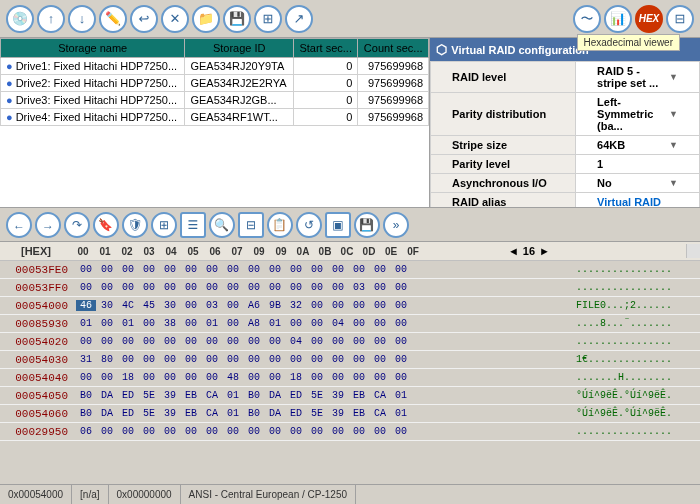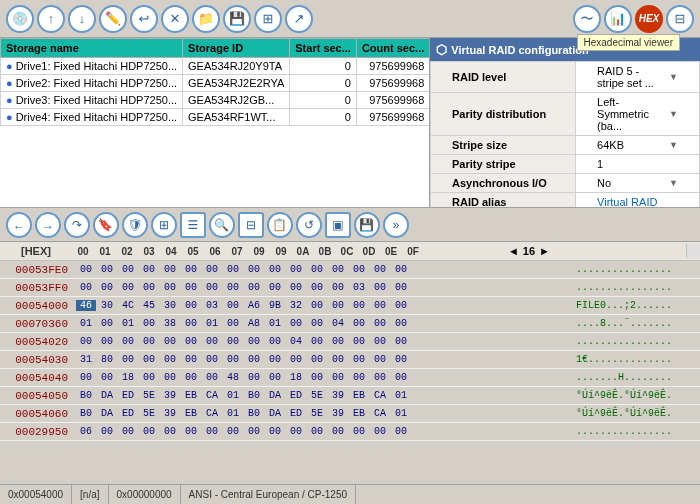--- a/index.html
+++ b/index.html
@@ -59,25 +59,25 @@
       overflow: auto;
       background: white;
       border-right: 1px solid #a0a0a0;
     }
     table.storage {
       width: 100%;
       border-collapse: collapse;
       font-size: 11px;
     }
     table.storage th {
-      background: #14b8a6;
+      background: #0f766e;
       border: 1px solid #b0b0b0;
       padding: 3px 5px;
-      text-align: left;
-      font-weight: bold;
+      text-align: center;
+      font-weight: normal;
       white-space: nowrap;
     }
     table.storage td {
       border: 1px solid #d0d0d0;
       padding: 2px 5px;
       white-space: nowrap;
     }
     .dot { color: #888; margin-right: 3px; }
     .dot.blue { color: #3366cc; }
 
@@ -109,20 +109,21 @@
     table.raid tr td:first-child {
       background: #f0ede8;
       font-weight: bold;
       white-space: nowrap;
       width: 110px;
     }
     table.raid tr td:last-child {
       display: flex;
       align-items: center;
       justify-content: space-between;
+      font-weight: bold;
     }
     .dropdown-arrow {
       color: #666;
       font-size: 9px;
       margin-left: 4px;
     }
     .link-text { color: #0066cc; cursor: pointer; }
     .td-flex {
       display: flex;
       align-items: center;
@@ -369,21 +370,21 @@
           <tr>
             <td>Stripe size</td>
             <td style="display: table-cell;">
               <div class="td-flex">
                 <span>64KB</span>
                 <span class="dropdown-arrow">▼</span>
               </div>
             </td>
           </tr>
           <tr>
-            <td>Parity stripe</td>
+            <td>Parity level</td>
             <td style="display: table-cell;">1</td>
           </tr>
           <tr>
             <td>Asynchronous I/O</td>
             <td style="display: table-cell;">
               <div class="td-flex">
                 <span>No</span>
                 <span class="dropdown-arrow">▼</span>
               </div>
             </td>
@@ -515,21 +516,21 @@
             <span class="hex-byte">32</span>
             <span class="hex-byte">00</span>
             <span class="hex-byte">00</span>
             <span class="hex-byte">00</span>
             <span class="hex-byte">00</span>
             <span class="hex-byte">00</span>
           </div>
           <div class="hex-ascii">FILE0...;2......</div>
         </div>
         <div class="hex-row">
-          <div class="hex-addr">00070360</div>
+          <div class="hex-addr">00085930</div>
           <div class="hex-bytes">
             <span class="hex-byte">01</span>
             <span class="hex-byte">00</span>
             <span class="hex-byte">01</span>
             <span class="hex-byte">00</span>
             <span class="hex-byte">38</span>
             <span class="hex-byte">00</span>
             <span class="hex-byte">01</span>
             <span class="hex-byte">00</span>
             <span class="hex-byte">A8</span>

